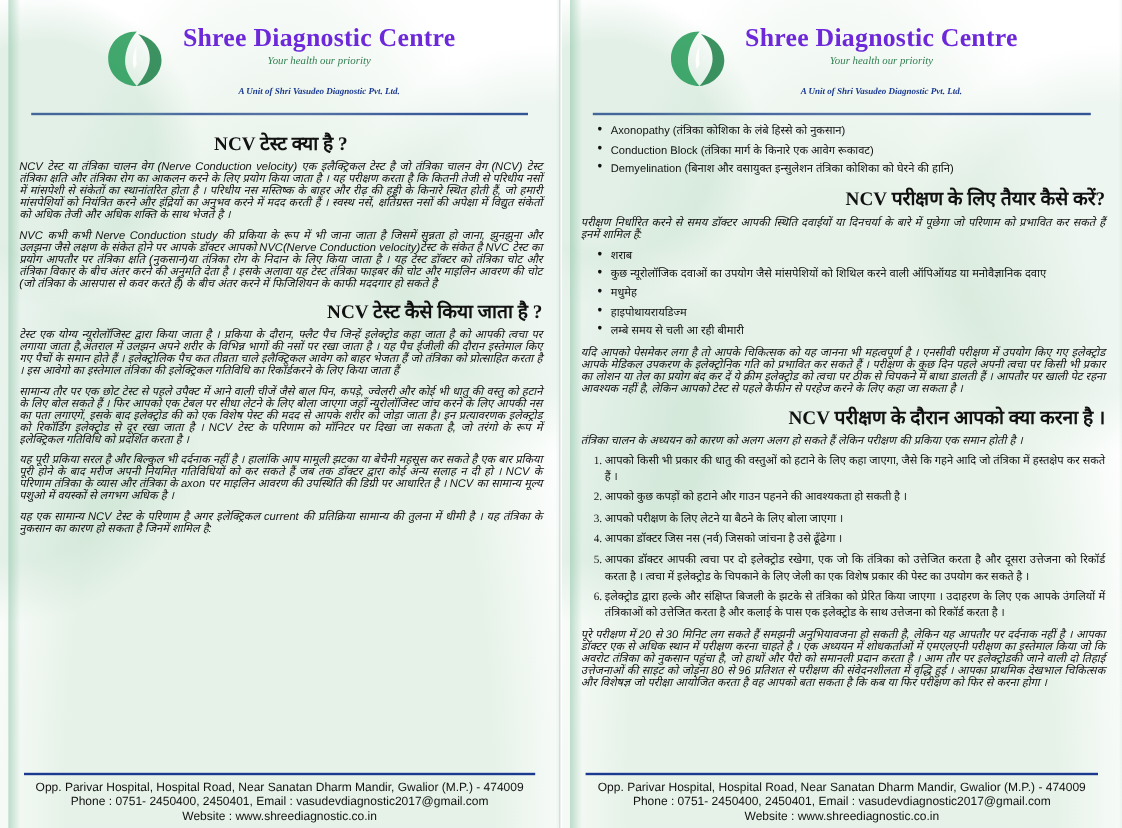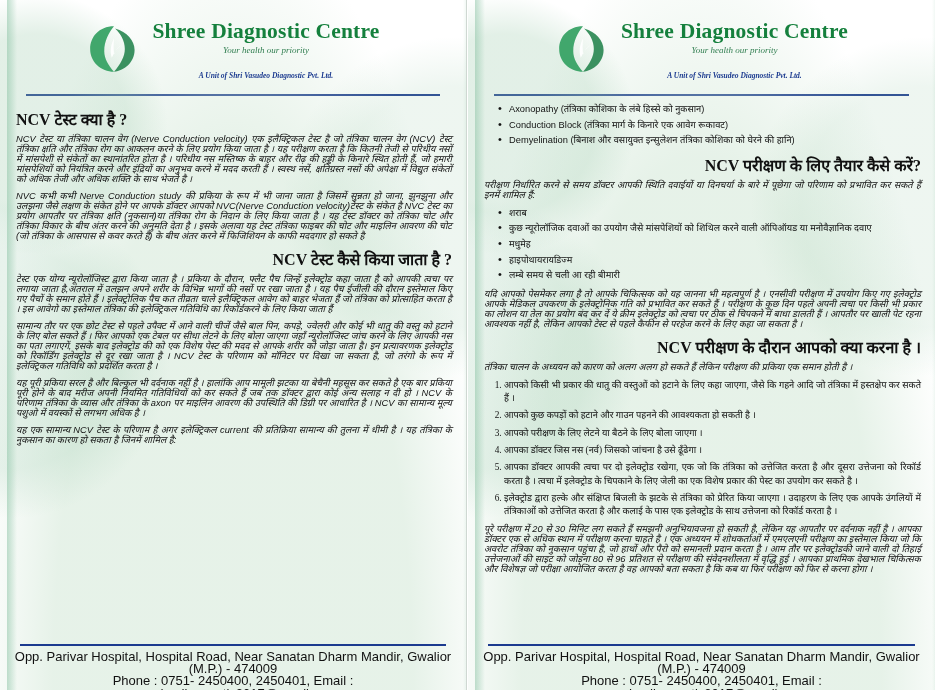--- a/index.html
+++ b/index.html
@@ -54,21 +54,21 @@
     height:82px;
     display:flex;align-items:center;justify-content:center;
     padding-top:8px;
   }
   .logo{
     width:56px;height:52px;margin-right:10px;flex:0 0 auto;
   }
   .brandbox{text-align:center;}
   .brand{
     font-family:"Liberation Serif", serif;
-    font-weight:bold;font-size:21.5px;color:#15803d;letter-spacing:.2px;
+    font-weight:bold;font-size:21.5px;color:#6d28d9;letter-spacing:.2px;
     white-space:nowrap;
   }
   .tagline{
     font-family:"Liberation Serif", serif;
     font-style:italic;font-size:9px;color:#2f7d4f;margin-top:1px;
   }
   .unit{
     font-family:"Liberation Serif", serif;
     font-weight:bold;font-style:italic;font-size:7.5px;color:#1b3a8f;margin-top:16px;
   }
@@ -81,21 +81,21 @@
     position:relative;
     padding:6px 14px 0 16px;
     box-sizing:border-box;
     height:556px;
     overflow:hidden;
   }
   h2.title{
     font-family:"Liberation Serif", serif;
     font-weight:bold;
     font-size:16px;color:#111;margin:6px 0 4px 0;
-    text-align:left;
+    text-align:center;
   }
   h2.title.left-align{text-align:right;}
   p.para{
     font-size:9.3px;line-height:10px;color:#111;
     margin:0 0 7px 0;text-align:justify;font-style:italic;
   }
   ul.bullets{margin:1px 0 6px 0;padding-left:16px;list-style:none;}
   ul.bullets li{
     font-size:9.3px;line-height:13.6px;color:#111;
     position:relative;margin:0 0 2px 0;padding-left:9px;
@@ -112,21 +112,21 @@
   .footer{
     position:absolute;left:0;right:0;bottom:0;height:52px;
     box-sizing:border-box;
     padding:6px 10px 0 10px;
     text-align:center;
   }
   .footer .hr-top{
     height:1.5px;background:#1b3a8f;margin:0 10px 5px 10px;
   }
   .footer .fline{
-    font-size:13px;line-height:12.4px;color:#111;
+    font-size:10px;line-height:12.4px;color:#111;
   }
   .footer .fline.link{color:#111;}
 </style>
 </head>
 <body>
 
 <div class="page">
 
   <div class="panel left">
     <div class="wash"></div>

